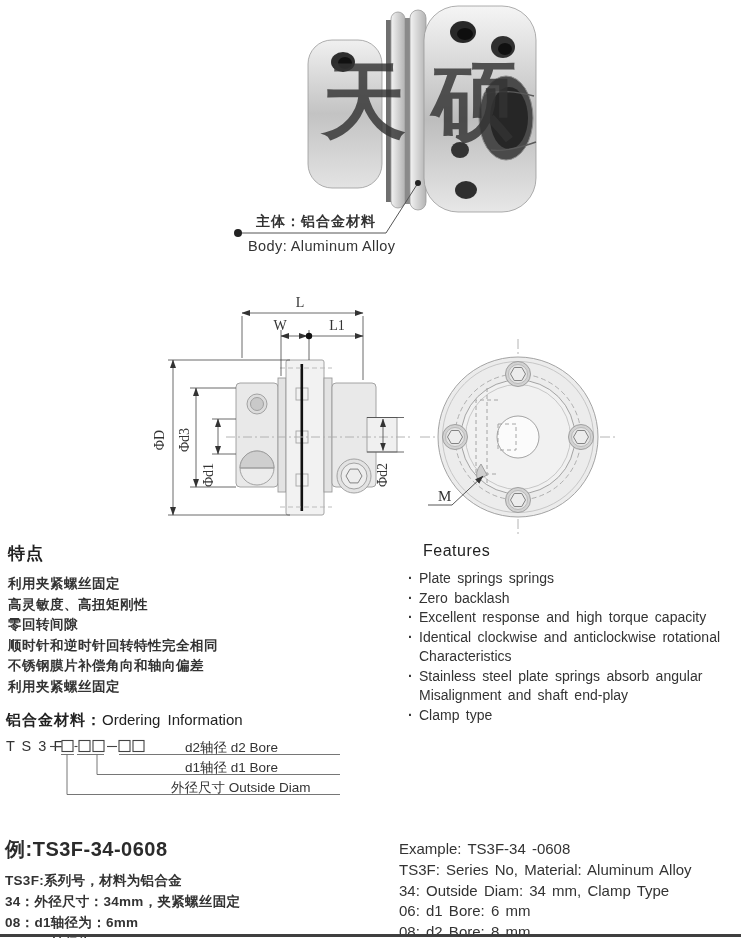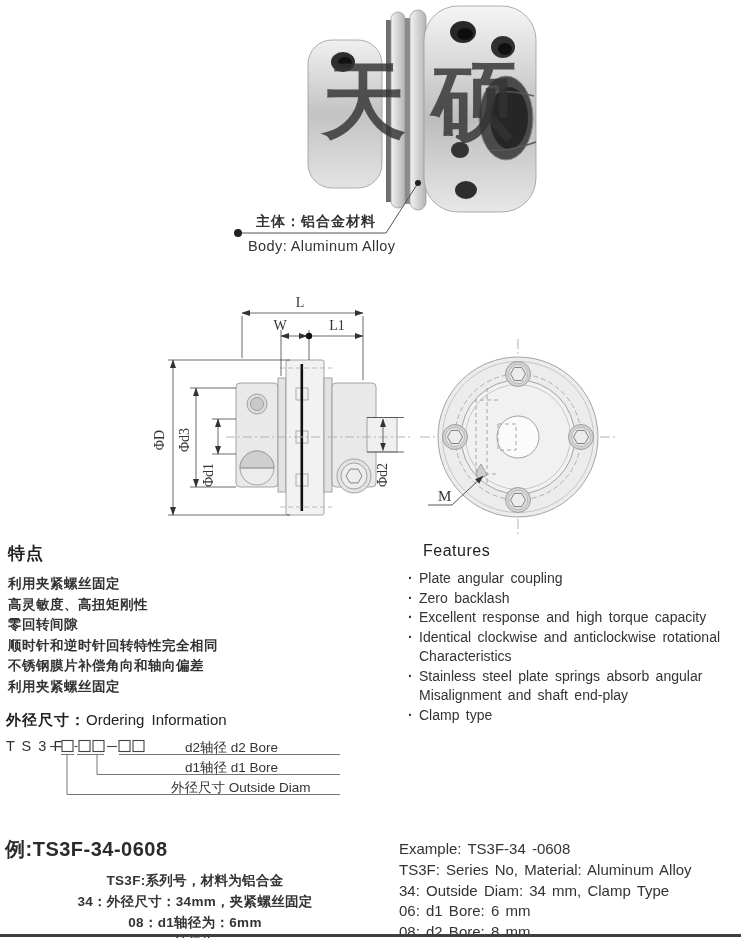--- a/index.html
+++ b/index.html
@@ -16,21 +16,21 @@
   .zh-item{font-size:13.5px;font-weight:600;line-height:20.5px;color:#333;letter-spacing:.5px;}
   .en-item{font-size:14px;line-height:19.5px;color:#333;word-spacing:2.5px;
            position:relative;padding-left:16px;}
   .en-item::before{content:"\00B7";position:absolute;left:5px;font-weight:bold;}
   
   .ord-head{font-size:15px;color:#222;}
   .ord-head .zh{font-weight:bold;letter-spacing:1px;}
   .ord-head .en{font-weight:normal;word-spacing:3px;}
   
   .ex-zh-head{font-size:20px;font-weight:600;letter-spacing:.5px;color:#2b2b2b;margin:0;}
-  .ex-zh-line{font-size:13.5px;font-weight:600;line-height:21px;color:#333;letter-spacing:.3px;text-align:center;}
+  .ex-zh-line{font-size:13.5px;font-weight:600;line-height:21px;color:#333;letter-spacing:.3px;}
   .ex-en-line{font-size:15px;line-height:20.8px;color:#333;word-spacing:2px;}
   .bottom-rule{background:#3f3f3f;}
   svg text{font-family:"Liberation Serif",serif;fill:#333;}
   svg text.sans{font-family:"Liberation Sans",sans-serif;}
 </style>
 </head>
 <body>
 
 <div id="page">
 
@@ -208,31 +208,31 @@
         <li class="zh-item"><span>顺时针和逆时针回转特性完全相同</span></li>
         <li class="zh-item"><span>不锈钢膜片补偿角向和轴向偏差</span></li>
         <li class="zh-item"><span>利用夹紧螺丝固定</span></li>
       </ul>
   </div>
 
   <div class="abs" style="left:403px;top:542px;width:338px;">
     <h3 class="en-head">Features</h3>
     <ul class="plain">
 
-    <li class="en-item"><span>Plate angular coupling</span></li>
+    <li class="en-item"><span>Plate springs springs</span></li>
         <li class="en-item"><span>Zero backlash</span></li>
         <li class="en-item"><span>Excellent response and high torque capacity</span></li>
         <li class="en-item"><span>Identical clockwise and anticlockwise rotational Characteristics</span></li>
         <li class="en-item"><span>Stainless steel plate springs absorb angular Misalignment and shaft end-play</span></li>
         <li class="en-item"><span>Clamp type</span></li>
       </ul>
   </div>
 
   <div class="abs ord-head" style="left:6px;top:711px;">
-    <span class="zh">外径尺寸：</span><span class="en">Ordering Information</span>
+    <span class="zh">铝合金材料：</span><span class="en">Ordering Information</span>
   </div>
 
   <svg class="abs" style="left:4px;top:737px;" width="356" height="64" viewBox="0 0 356 64">
     <text x="2" y="14" font-size="14.5" letter-spacing="1.5" class="sans">T S 3 F</text>
 
     <g stroke="#444" fill="none" stroke-width="1.1">
       <line x1="46" y1="9.5" x2="56" y2="9.5"></line>
       <rect x="58" y="3.5" width="11" height="11"></rect>
       <line x1="70.5" y1="9.5" x2="73.5" y2="9.5"></line>
       <rect x="75" y="3.5" width="11" height="11"></rect>

